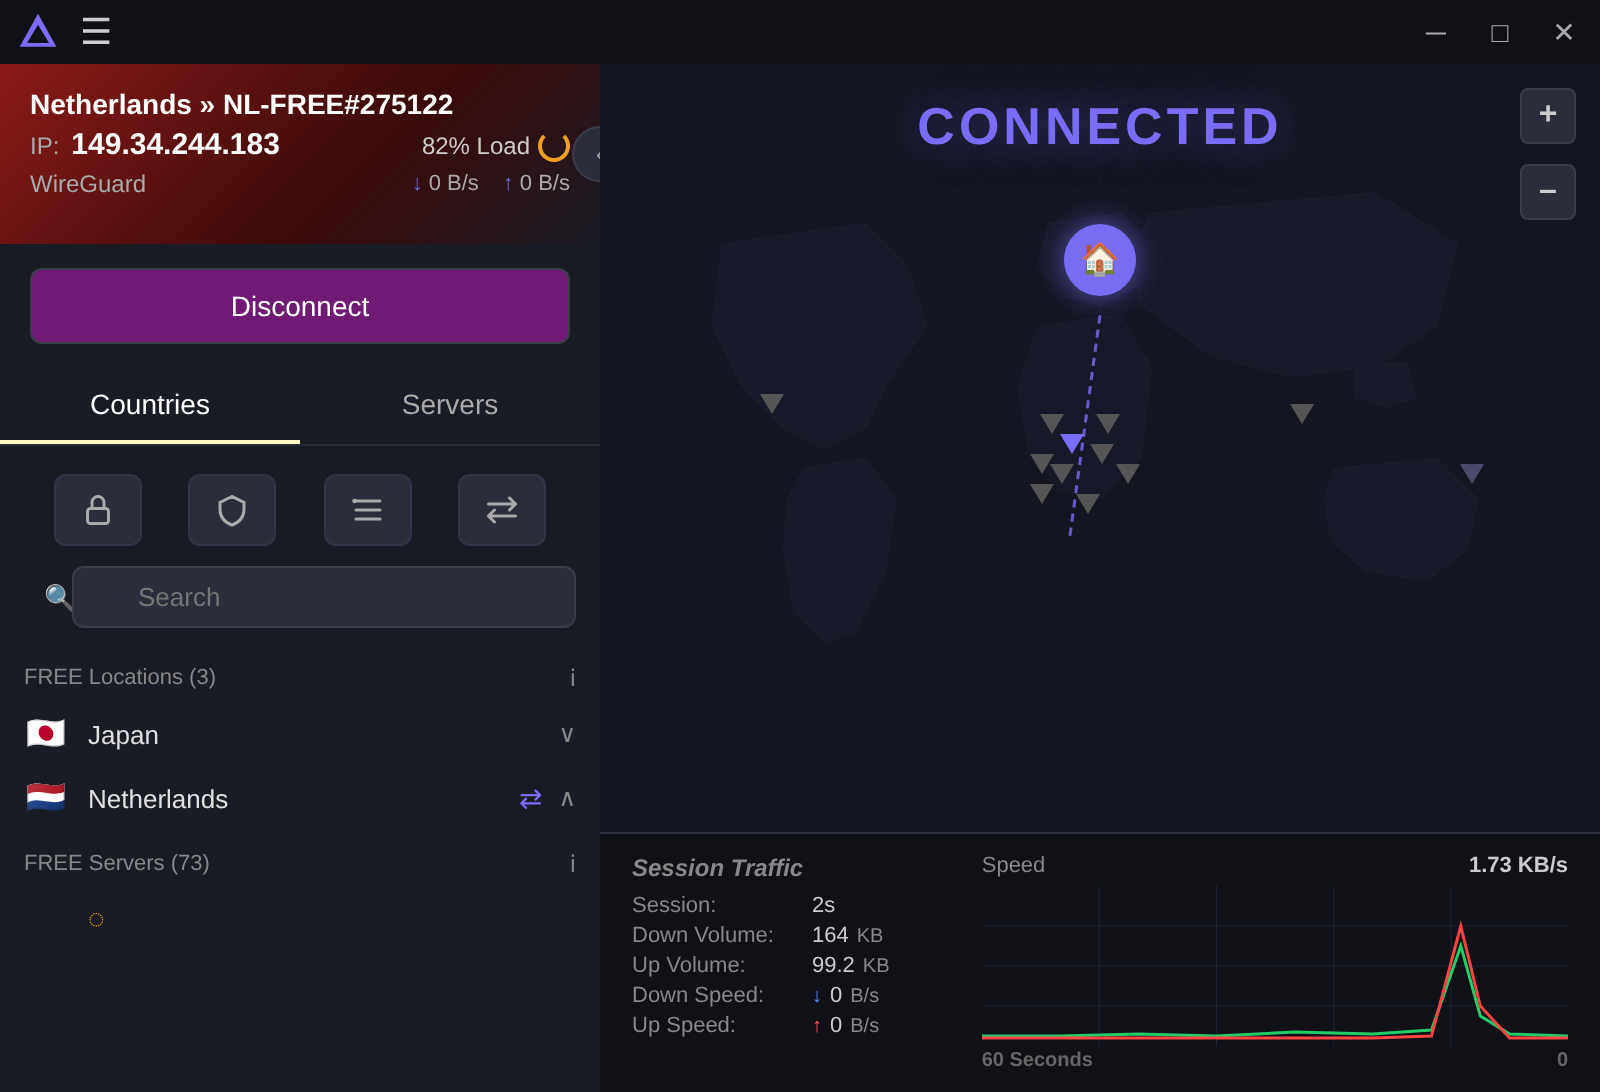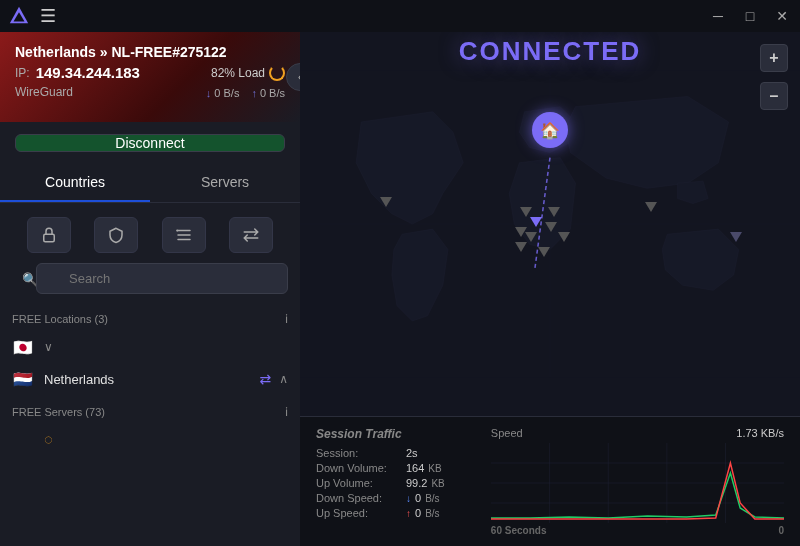--- a/index.html
+++ b/index.html
@@ -112,21 +112,21 @@
     }
     .load-circle {
       width: 16px;
       height: 16px;
       border-radius: 50%;
       border: 2px solid #f0a020;
       border-top-color: transparent;
     }
     .hero-protocol-row {
       display: flex;
-      align-items: flex-end;
+      align-items: center;
       justify-content: space-between;
       font-size: 12px;
       color: #aaa;
     }
     .hero-speeds {
       display: flex;
       gap: 12px;
     }
     .speed-item {
       display: flex;
@@ -157,21 +157,22 @@
       z-index: 10;
       border: 1px solid #3a3d4a;
     }
 
     
     .disconnect-section {
       padding: 12px 15px;
     }
     .disconnect-btn {
       width: 100%;
-      background: #14532d;
+      padding: 10px;
+      background: #701a75;
       border: 1px solid #3a3d4a;
       border-radius: 6px;
       color: #fff;
       font-size: 14px;
       font-weight: 500;
       cursor: pointer;
       text-align: center;
     }
 
     
@@ -184,21 +185,21 @@
       flex: 1;
       text-align: center;
       padding: 10px 0;
       font-size: 14px;
       cursor: pointer;
       color: #aaa;
       border-bottom: 2px solid transparent;
     }
     .tab.active {
       color: #fff;
-      border-bottom: 2px solid #1d4ed8;
+      border-bottom: 2px solid #fef9c3;
     }
 
     
     .icon-row {
       display: flex;
       justify-content: space-around;
       padding: 6px 15px 10px;
     }
     .icon-btn {
       width: 44px;
@@ -334,21 +335,21 @@
       background: #131520;
       position: relative;
       overflow: hidden;
       display: flex;
       flex-direction: column;
     }
 
     
     .connected-label {
       position: absolute;
-      top: 4px;
+      top: 16px;
       left: 50%;
       transform: translateX(-50%);
       font-size: 26px;
       font-weight: 700;
       color: #7b6cf6;
       letter-spacing: 2px;
       z-index: 5;
       text-shadow: 0 0 20px rgba(123,108,246,0.5);
     }
 
@@ -510,20 +511,21 @@
       align-items: center;
       margin-bottom: 4px;
     }
     .chart-label-speed {
       font-size: 11px;
       color: #888;
     }
     .chart-label-value {
       font-size: 11px;
       color: #ccc;
+      font-weight: bold;
     }
     .chart-area {
       width: 100%;
       height: 80px;
       position: relative;
     }
     .chart-svg {
       width: 100%;
       height: 100%;
     }
@@ -632,20 +634,21 @@
 
     <div class="server-list">
 
       <div class="section-header">
         <span class="section-title">FREE Locations (3)</span>
         <span class="info-icon">ℹ</span>
       </div>
 
       <div class="server-item">
         <span class="flag">🇯🇵</span>
+        <span class="server-name">Japan</span>
         <div class="server-actions">
           <span class="chevron">∨</span>
         </div>
       </div>
 
       <div class="server-item">
         <span class="flag">🇳🇱</span>
         <span class="server-name">Netherlands</span>
         <div class="server-actions">
           <span class="sync-icon">⇄</span>

